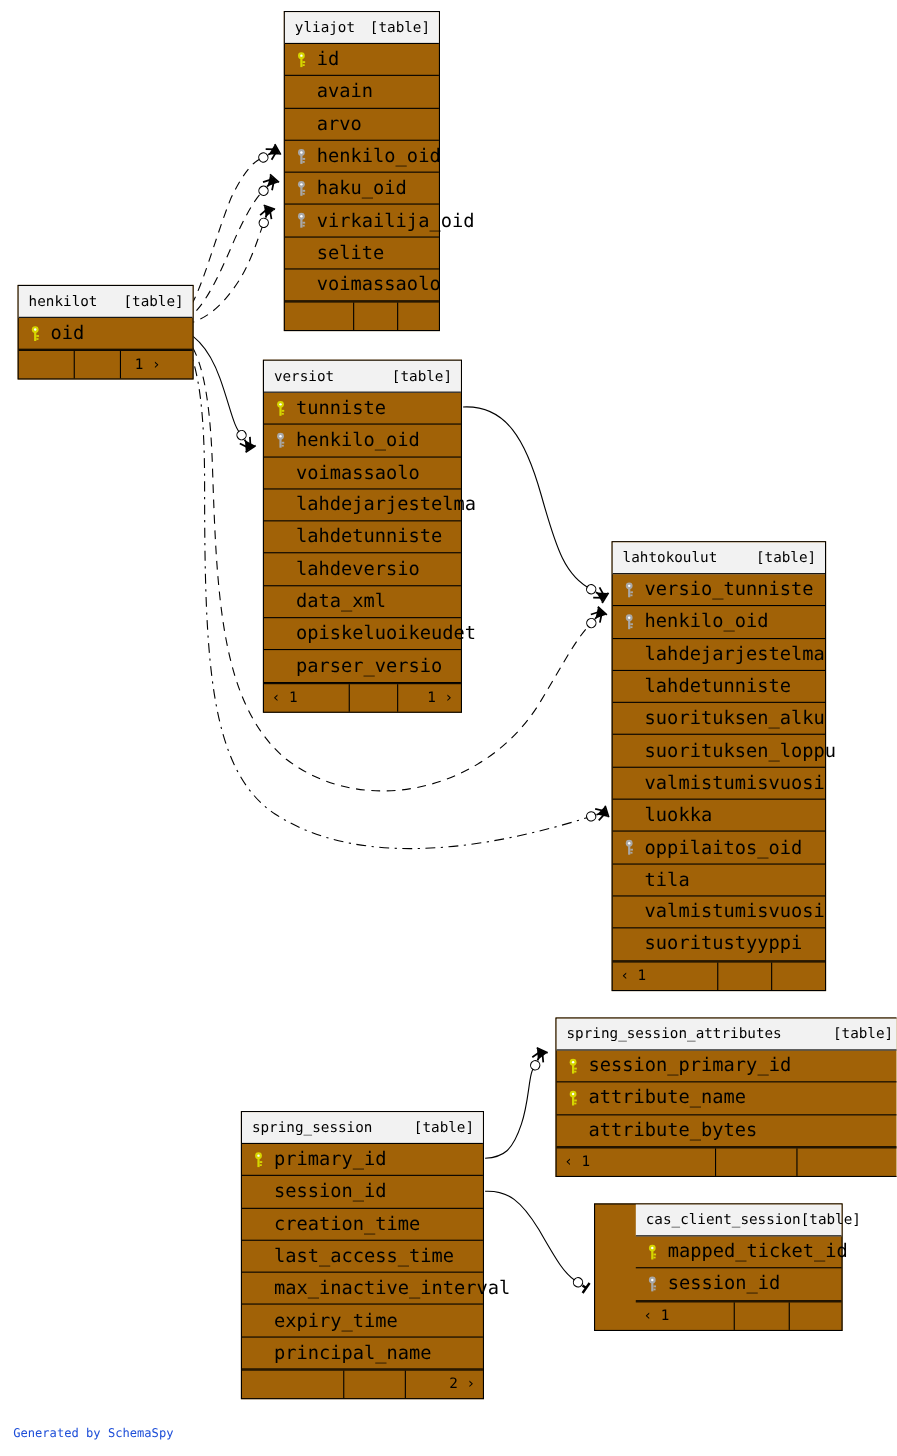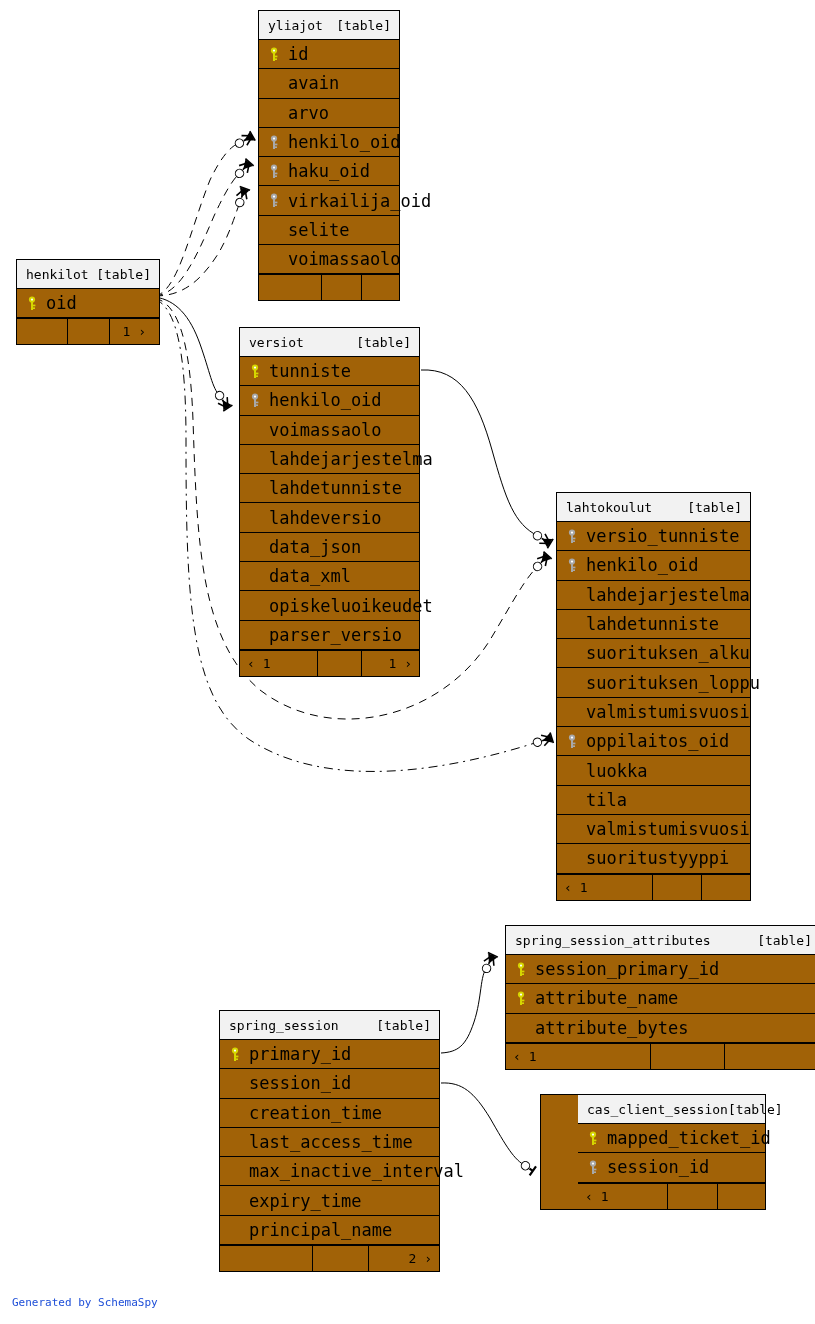--- a/index.html
+++ b/index.html
@@ -240,21 +240,21 @@
         <div class="tbl-row">
           <span class="keyslot"></span>
           <span class="col-label">voimassaolo</span>
         </div>
         <div class="tbl-footer">
           <div class="foot-cell foot-left" style="width: 63px;"></div>
           <div class="foot-cell foot-left" style="width: 40px;"></div>
           <div class="foot-cell foot-right" style="width: 37px;"></div>
         </div>
       </div>
-      <div class="table-node" style="left: 16px; top: 259px; width: 144px;">
+      <div class="table-node" style="left: 16px; top: 259px; width: 160px;">
         <div class="tbl-header">
           <span class="tbl-name">henkilot</span>
           <span class="tbl-tag">[table]</span>
         </div>
         <div class="tbl-row">
           <span class="keyslot"><svg width="11" height="15" viewBox="0 0 11 15" xmlns="http://www.w3.org/2000/svg">
               <circle cx="4" cy="3.6" r="3.1" fill="#d6d600"></circle>
               <circle cx="4" cy="3.6" r="1.1" fill="#ffffff"></circle>
               <rect x="3" y="5.6" width="2" height="8.4" fill="#d6d600"></rect>
               <rect x="5" y="8.6" width="2.4" height="1.7" fill="#d6d600"></rect>
@@ -304,24 +304,20 @@
         <div class="tbl-row">
           <span class="keyslot"></span>
           <span class="col-label">lahdetunniste</span>
         </div>
         <div class="tbl-row">
           <span class="keyslot"></span>
           <span class="col-label">lahdeversio</span>
         </div>
         <div class="tbl-row">
           <span class="keyslot"></span>
-          <span class="col-label">data_json</span>
-        </div>
-        <div class="tbl-row">
-          <span class="keyslot"></span>
           <span class="col-label">data_xml</span>
         </div>
         <div class="tbl-row">
           <span class="keyslot"></span>
           <span class="col-label">opiskeluoikeudet</span>
         </div>
         <div class="tbl-row">
           <span class="keyslot"></span>
           <span class="col-label">parser_versio</span>
         </div>
@@ -370,32 +366,32 @@
         </div>
         <div class="tbl-row">
           <span class="keyslot"></span>
           <span class="col-label">suorituksen_loppu</span>
         </div>
         <div class="tbl-row">
           <span class="keyslot"></span>
           <span class="col-label">valmistumisvuosi</span>
         </div>
         <div class="tbl-row">
+          <span class="keyslot"></span>
+          <span class="col-label">luokka</span>
+        </div>
+        <div class="tbl-row">
           <span class="keyslot"><svg width="11" height="15" viewBox="0 0 11 15" xmlns="http://www.w3.org/2000/svg">
               <circle cx="4" cy="3.6" r="3.1" fill="#a8a8a8"></circle>
               <circle cx="4" cy="3.6" r="1.1" fill="#ffffff"></circle>
               <rect x="3" y="5.6" width="2" height="8.4" fill="#a8a8a8"></rect>
               <rect x="5" y="8.6" width="2.4" height="1.7" fill="#a8a8a8"></rect>
               <rect x="5" y="11.4" width="2.0" height="1.6" fill="#a8a8a8"></rect>
             </svg></span>
           <span class="col-label">oppilaitos_oid</span>
-        </div>
-        <div class="tbl-row">
-          <span class="keyslot"></span>
-          <span class="col-label">luokka</span>
         </div>
         <div class="tbl-row">
           <span class="keyslot"></span>
           <span class="col-label">tila</span>
         </div>
         <div class="tbl-row">
           <span class="keyslot"></span>
           <span class="col-label">valmistumisvuosi</span>
         </div>
         <div class="tbl-row">

